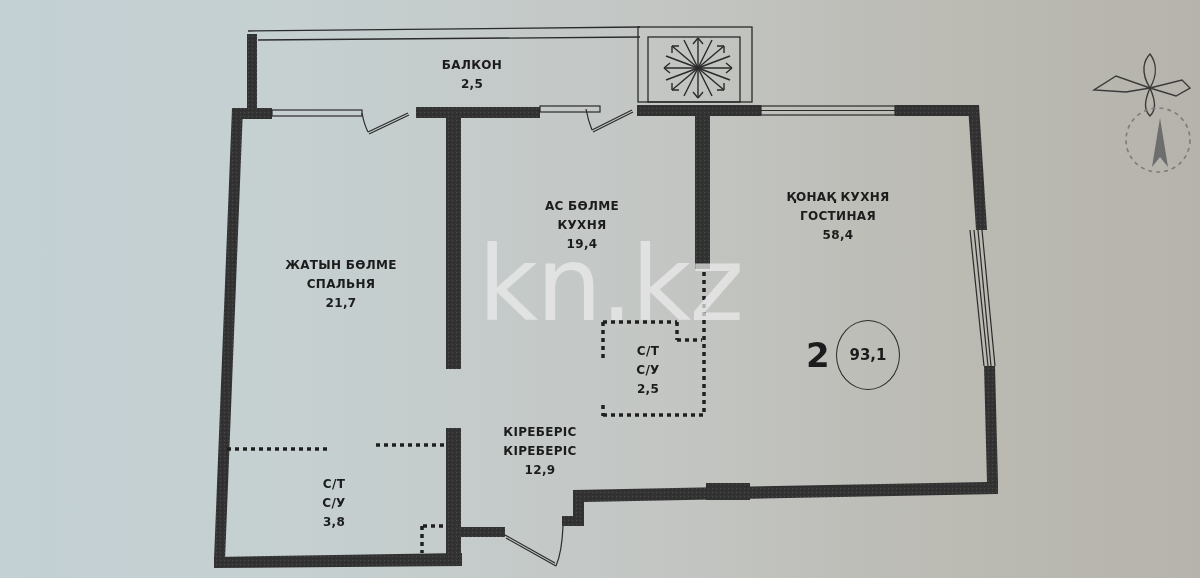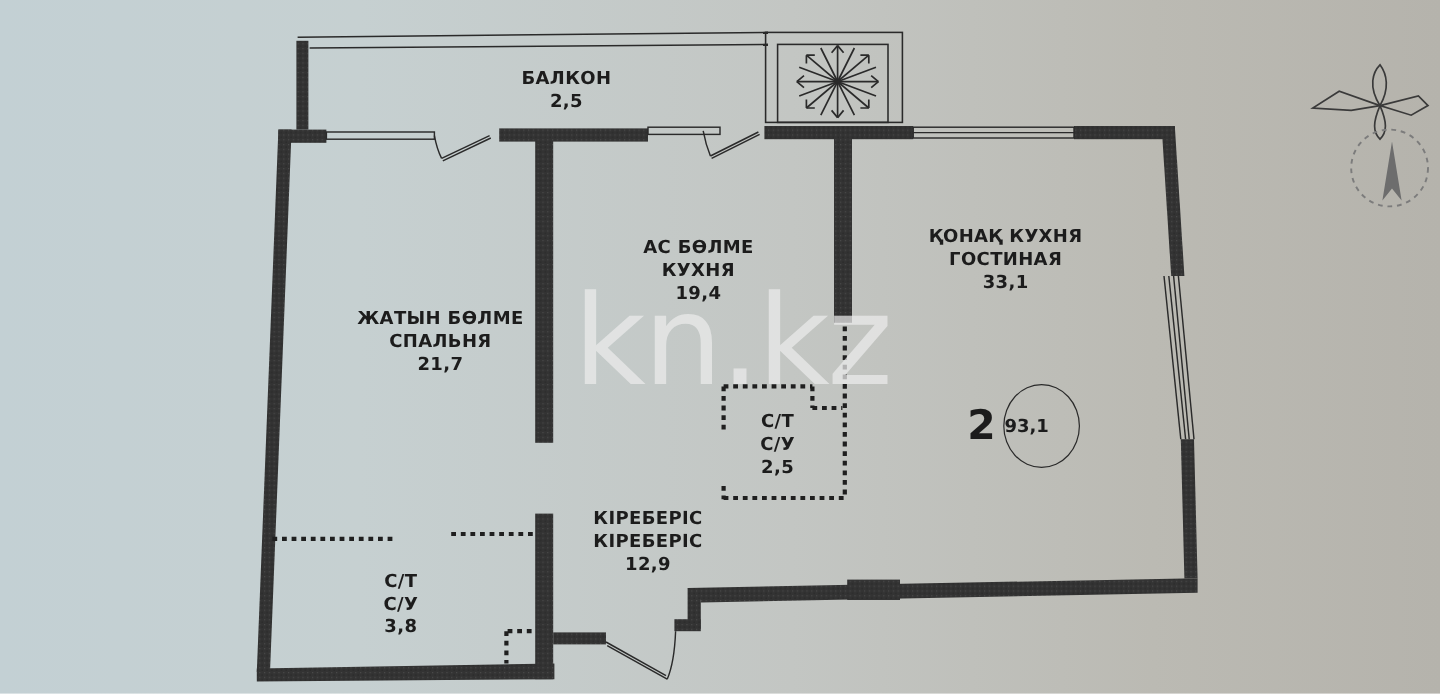--- a/index.html
+++ b/index.html
@@ -20,21 +20,21 @@
       top: 0;
       width: 1200px;
       height: 578px;
     }
     .label {
       position: absolute;
       text-align: center;
       font-family: "DejaVu Sans", sans-serif;
       font-weight: bold;
       color: #1c1c1c;
-      font-size: 15px;
+      font-size: 12px;
       line-height: 19px;
       letter-spacing: 0.3px;
       transform: translateX(-50%);
       white-space: nowrap;
     }
     .label span {
       display: block;
     }
     .watermark {
       position: absolute;
@@ -61,20 +61,21 @@
     .total-area {
       position: absolute;
       left: 836px;
       top: 320px;
       width: 64px;
       height: 70px;
       border: 1.6px solid #2a2a2a;
       border-radius: 50%;
       display: flex;
       align-items: center;
+      justify-content: center;
       font-family: "DejaVu Sans", sans-serif;
       font-weight: bold;
       font-size: 15px;
       color: #1c1c1c;
       box-sizing: border-box;
     }
   </style>
 </head>
 <body>
 
@@ -186,36 +187,36 @@
     <circle cx="8" cy="50" r="32" fill="none" stroke="#7c7c7c" stroke-width="1.6" stroke-dasharray="4 4"></circle>
     <polygon points="10,28 2,77 10,67 18,77" fill="#6d6d6d"></polygon>
   </g>
 </svg>
 
 <div class="label" style="left:472px; top:56px;">
   <span>БАЛКОН</span>
   <span>2,5</span>
 </div>
 
-<div class="label" style="left:341px; top:256px;margin-left:26px;">
+<div class="label" style="left:341px; top:256px;">
   <span>ЖАТЫН БӨЛМЕ</span>
   <span>СПАЛЬНЯ</span>
   <span>21,7</span>
 </div>
 
 <div class="label" style="left:582px; top:197px;">
   <span>АС БӨЛМЕ</span>
   <span>КУХНЯ</span>
   <span>19,4</span>
 </div>
 
 <div class="label" style="left:838px; top:188px;">
   <span>ҚОНАҚ КУХНЯ</span>
   <span>ГОСТИНАЯ</span>
-  <span>33,1</span>
+  <span>58,4</span>
 </div>
 
 <div class="label" style="left:648px; top:342px;">
   <span>С/Т</span>
   <span>С/У</span>
   <span>2,5</span>
 </div>
 
 <div class="label" style="left:334px; top:475px;">
   <span>С/Т</span>

